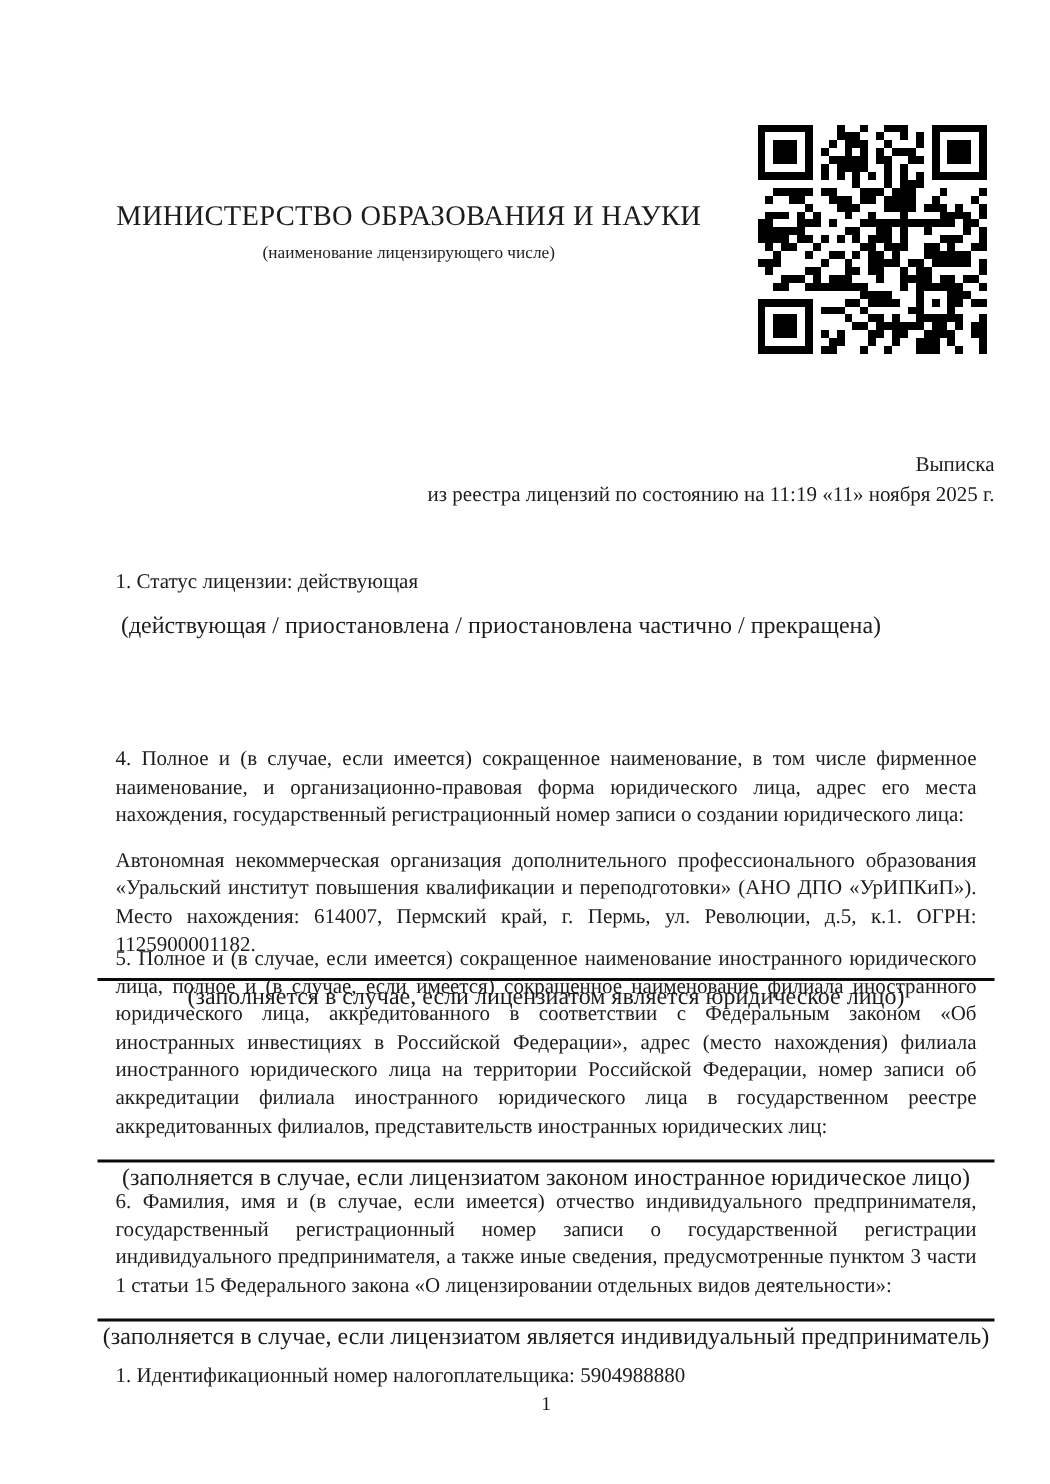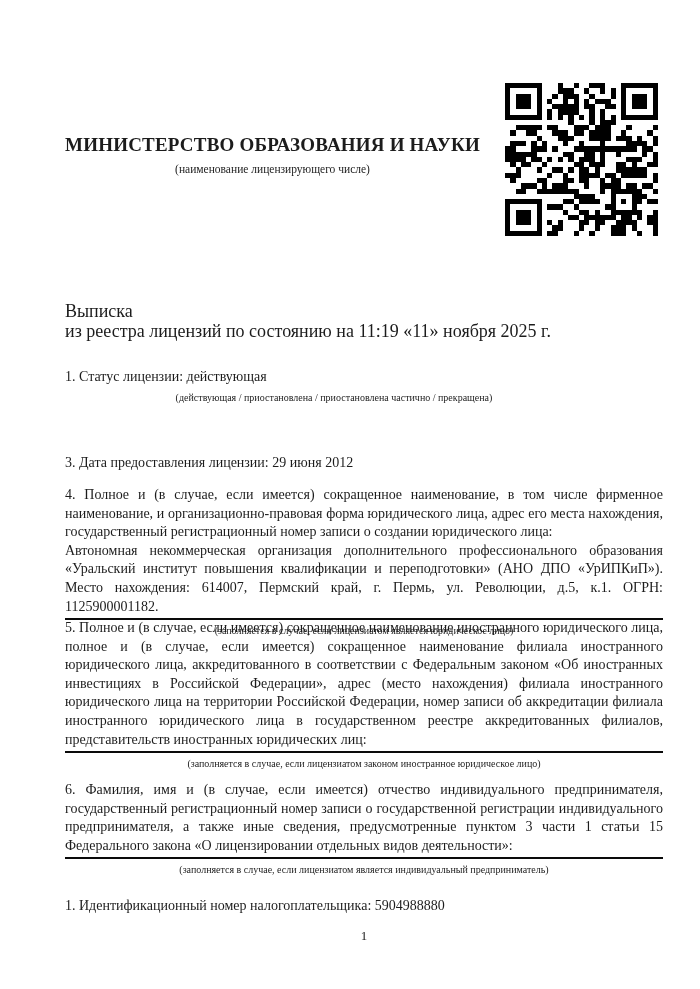--- a/index.html
+++ b/index.html
@@ -13,46 +13,46 @@
     overflow: hidden;
   }
   .abs { position: absolute; }
 
   
   .ministry {
     left: 65px; top: 131px; width: 415px;
     text-align: center;
   }
   .ministry .name {
-    font-size: 19px; font-weight: bold; line-height: 28px;
+    font-size: 19px; font-weight: normal; line-height: 28px;
     letter-spacing: 0.2px;
   }
   .ministry .caption {
     font-size: 11.5px; margin-top: 4px; color: #222;
   }
 
   
   .qr-box { left: 505px; top: 83px; width: 153px; height: 153px; }
   .qr-box svg { display: block; width: 153px; height: 153px; }
 
   
   .doc-title {
     left: 65px; top: 301px; width: 598px;
-    text-align: left; font-size: 18px; line-height: 20px;
+    text-align: right; font-size: 14px; line-height: 20px;
   }
 
   
   .item { left: 65px; width: 598px; }
   .body-text {
-    font-size: 14px; line-height: 18.6px; margin: 0;
+    font-size: 14px; line-height: 18.6px; margin: 12px;
     text-align: justify;
   }
   .single { text-align: left; }
   .note {
-    font-size: 10px; line-height: 13px; text-align: center;
+    font-size: 16px; line-height: 13px; text-align: center;
     margin: 4px 0 0 0; color: #1c1c1c;
   }
   .note-offset { padding-right: 60px; }
   .rule {
     border: 0; border-top: 2px solid #0a0a0a;
     margin: 2px 0 0 0; height: 0;
   }
 
   .page-number {
     left: 65px; top: 928px; width: 598px;
@@ -507,23 +507,20 @@
     <div>Выписка</div>
     <div>из реестра лицензий по состоянию на 11:19 «11» ноября 2025 г.</div>
   </div>
 
   <section class="abs item" style="top:368px">
     <p class="body-text single">1. Статус лицензии: действующая</p>
     <p class="note note-offset">(действующая / приостановлена / приостановлена частично / прекращена)</p>
   </section>
 
 
-  <section class="abs item" style="top:454px">
-    <p class="body-text single">3. Дата предоставления лицензии: 29 июня 2012</p>
-  </section>
 
   <section class="abs item" style="top:486px">
     <p class="body-text">4. Полное и (в случае, если имеется) сокращенное наименование, в том числе фирменное наименование, и организационно-правовая форма юридического лица, адрес его места нахождения, государственный регистрационный номер записи о создании юридического лица:</p>
     <p class="body-text">Автономная некоммерческая организация дополнительного профессионального образования «Уральский институт повышения квалификации и переподготовки» (АНО ДПО «УрИПКиП»). Место нахождения: 614007, Пермский край, г. Пермь, ул. Революции, д.5, к.1. ОГРН: 1125900001182.</p>
     <hr class="rule">
     <p class="note">(заполняется в случае, если лицензиатом является юридическое лицо)</p>
   </section>
 
   <section class="abs item" style="top:619px">
     <p class="body-text">5. Полное и (в случае, если имеется) сокращенное наименование иностранного юридического лица, полное и (в случае, если имеется) сокращенное наименование филиала иностранного юридического лица, аккредитованного в соответствии с Федеральным законом «Об иностранных инвестициях в Российской Федерации», адрес (место нахождения) филиала иностранного юридического лица на территории Российской Федерации, номер записи об аккредитации филиала иностранного юридического лица в государственном реестре аккредитованных филиалов, представительств иностранных юридических лиц:</p>

